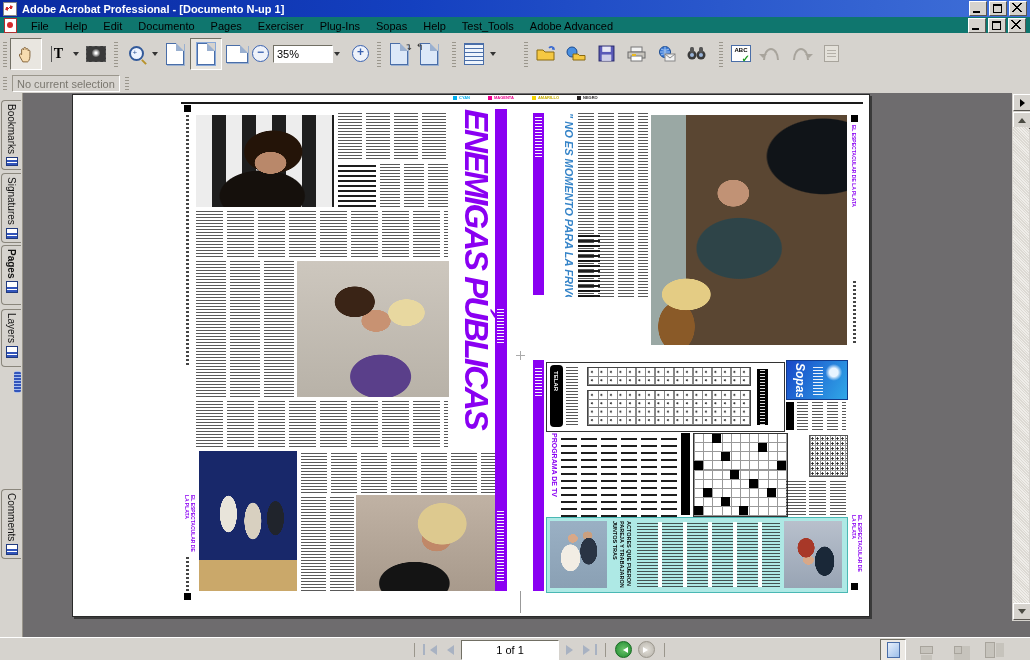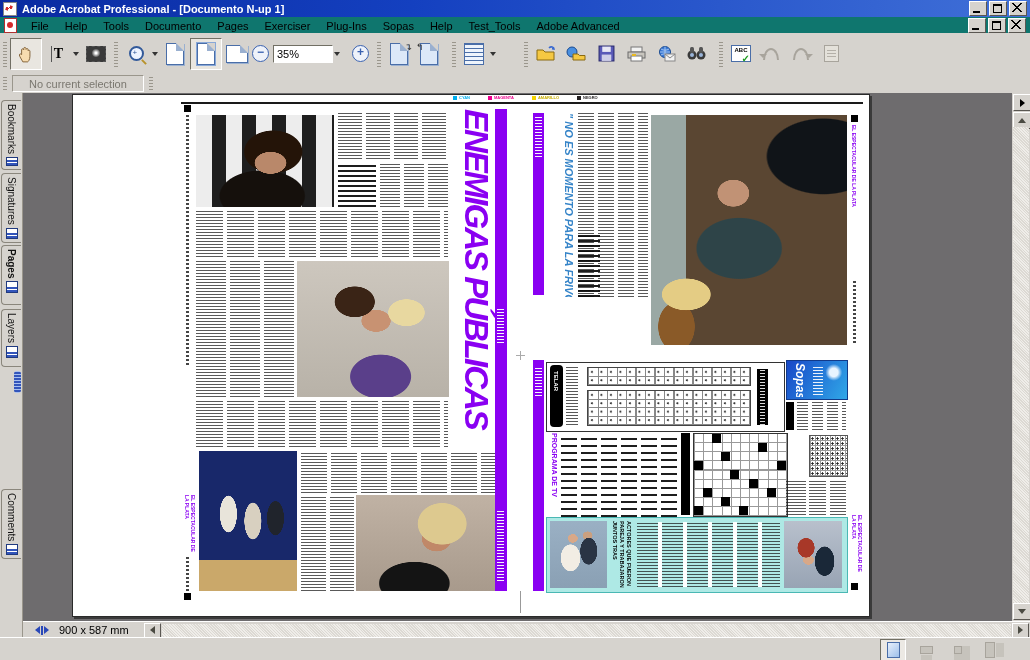--- a/index.html
+++ b/index.html
@@ -38,21 +38,21 @@
   .tbtn{width:30px;height:30px;display:flex;align-items:center;justify-content:center;position:relative;flex:none;}
   .tbtn.sel{border:1px solid;border-color:#716f64 #fff #fff #716f64;background:#e9e6e0;}
   .dd{width:0;height:0;border:3px solid transparent;border-top:4px solid #333;margin:4px 2px 0 1px;align-self:center;flex:none;}
   .pageico{width:16px;height:20px;background:#fff;border:1px solid #4a6ea8;position:relative;box-shadow:1px 1px 0 #9ab0d0;}
   .pageico::after{content:"";position:absolute;right:-1px;top:-1px;border:4px solid #d6d3ce;border-left-color:#9ab0d0;border-bottom-color:#9ab0d0;}
   .circbtn{width:15px;height:15px;border-radius:50%;border:1px solid #3a62b0;color:#3a62b0;
     font-weight:bold;font-size:12px;line-height:13px;text-align:center;background:#eef2fa;flex:none;}
   .zoominput{width:52px;height:16px;border:1px solid;border-color:#716f64 #fff #fff #716f64;
     font-family:"Liberation Sans",sans-serif;font-size:11px;padding:0 3px;margin-left:4px;}
   .statusbox{height:15px;border:1px solid;border-color:#9a968c #fff #fff #9a968c;color:#7a776f;
-    padding:0 16px;display:flex;align-items:center;margin:0 2px;background:#d6d3ce;}
+    padding:0 4px;display:flex;align-items:center;margin:0 2px;background:#d6d3ce;}
   .listico{width:18px;height:20px;border:1px solid #4a6ea8;background:#eef4fc;
     background-image:repeating-linear-gradient(0deg,transparent 0 3px,#4a6ea8 3px 4px);margin:0 2px;}
   .undoarc{width:12px;height:10px;border:2px solid #a8a49c;border-radius:50% 50% 0 0/100% 100% 0 0;border-bottom:none;position:relative;}
   .undoarc::after{content:"";position:absolute;border:4px solid transparent;}
   .undoarc.u::after{left:-6px;top:4px;border-top-color:#a8a49c;}
   .undoarc.r::after{right:-6px;top:4px;border-top-color:#a8a49c;}
   
   .main{position:absolute;left:0;top:93px;width:1030px;height:544px;background:#6e6c6e;}
   .tabstrip{position:absolute;left:0;top:0;width:22px;height:544px;background:#d6d3ce;border-right:1px solid #9a968c;}
   .vtab{position:absolute;left:1px;width:19px;background:#d6d3ce;border:1px solid #8a867c;border-right:none;
@@ -152,21 +152,21 @@
     <div class="wbtn">
         <span class="g-x"></span>
       </div>
   </div>
 </div>
 
 <div class="menubar">
   <div class="pdf-icon"></div>
   <span class="menuitem">File</span>
   <span class="menuitem">Help</span>
-  <span class="menuitem">Tools</span>
+  <span class="menuitem">Edit</span>
   <span class="menuitem">Documento</span>
   <span class="menuitem">Pages</span>
   <span class="menuitem">Exerciser</span>
   <span class="menuitem">Plug-Ins</span>
   <span class="menuitem">Sopas</span>
   <span class="menuitem">Help</span>
   <span class="menuitem">Test_Tools</span>
   <span class="menuitem">Adobe Advanced</span>
   <div class="winbtns">
     <div class="wbtn">
@@ -503,38 +503,49 @@
     </div>
     <div class="sbtn">
         <span class="tri up"></span>
       </div>
     <div class="track" style="position:absolute;top:34px;bottom:17px;left:1px;width:16px;"></div>
     <div class="sbtn" style="position:absolute;bottom:0;left:0;">
         <span class="tri down"></span>
       </div>
   </div>
 
-  <div class="bottomrow">
-    <span class="szarrows">
-        <i class="l"></i>
-        <i class="bar"></i>
-        <i class="r"></i>
-      </span>
-    <span style="margin-right:14px;">900 x 587 mm</span>
-    <div class="sbtn" style="width:15px;height:13px;">
-        <span class="tri left"></span>
-      </div>
-    <div class="track" style="flex:1;height:13px;margin:0;"></div>
-    <div class="sbtn" style="width:15px;height:13px;">
-        <span class="tri right"></span>
-      </div>
-  </div>
 </div>
 
 <div class="statusbar">
+  <div class="navbar-el" style="margin-left:408px;">
+    <div class="vsep"></div>
+    <div class="navbtn">
+        <span class="stop"></span>
+        <span class="tri2 l"></span>
+      </div>
+    <div class="navbtn">
+        <span class="tri2 l"></span>
+      </div>
+    <input class="pageinput" value="1 of 1" style="">
+    <div class="navbtn">
+        <span class="tri2 r"></span>
+      </div>
+    <div class="navbtn">
+        <span class="tri2 r"></span>
+        <span class="stop"></span>
+      </div>
+    <div class="vsep"></div>
+    <div class="circnav" style="background:radial-gradient(#6cc46c,#1e8a2e);border:1px solid #166a22;">
+      <i style="border-right:5px solid #fff;"></i>
+      </div>
+    <div class="circnav" style="background:radial-gradient(#e4e1da,#b4b0a8);border:1px solid #9a968c;">
+      <i style="border-left:5px solid #fff;"></i>
+      </div>
+    <div class="vsep"></div>
+  </div>
   <div class="navbar-el" style="position:absolute;right:28px;">
     <div class="layoutbtn sel">
         <span class="lp1"></span>
       </div>
     <div class="layoutbtn">
         <span class="lp1 lpg" style="height:6px;box-shadow:0 8px 0 -1px #c6c3bc;"></span>
       </div>
     <div class="layoutbtn">
       <span class="lp1 lpg" style="width:6px;height:6px;box-shadow:8px 0 0 #c6c3bc,0 8px 0 #c6c3bc,8px 8px 0 #c6c3bc;"></span>
       </div>

